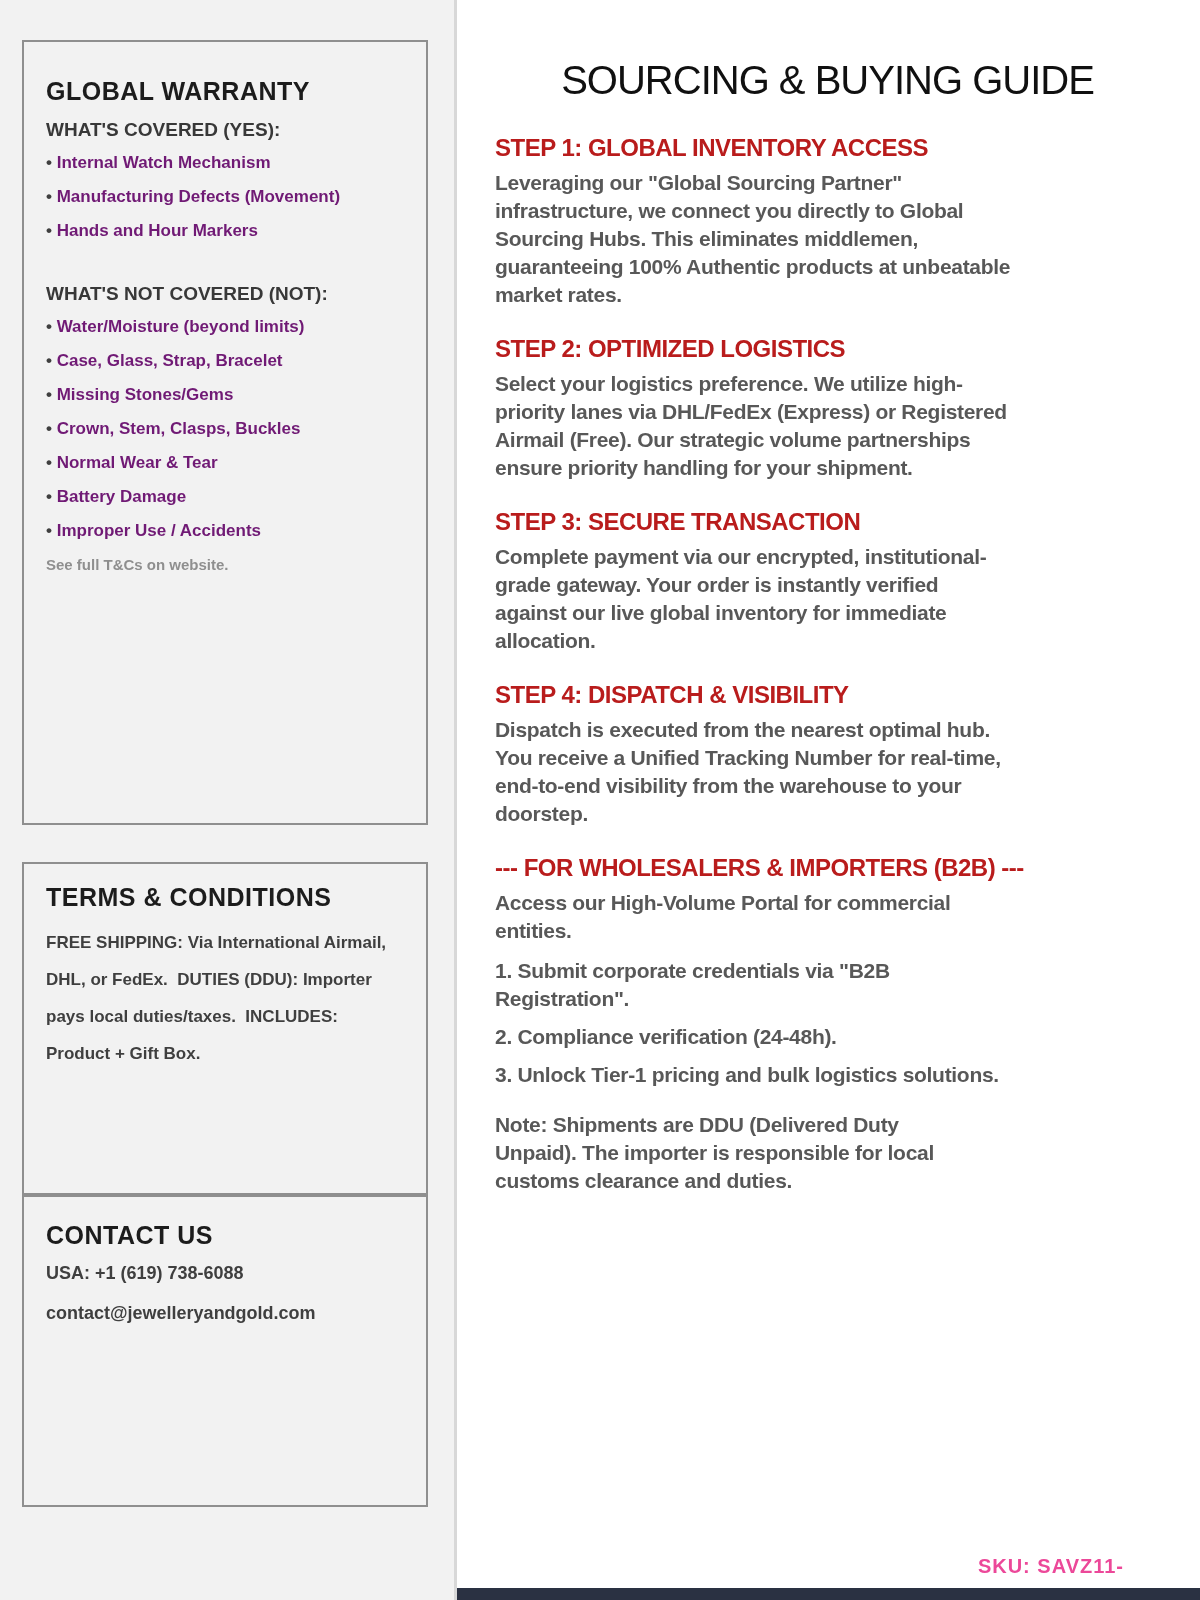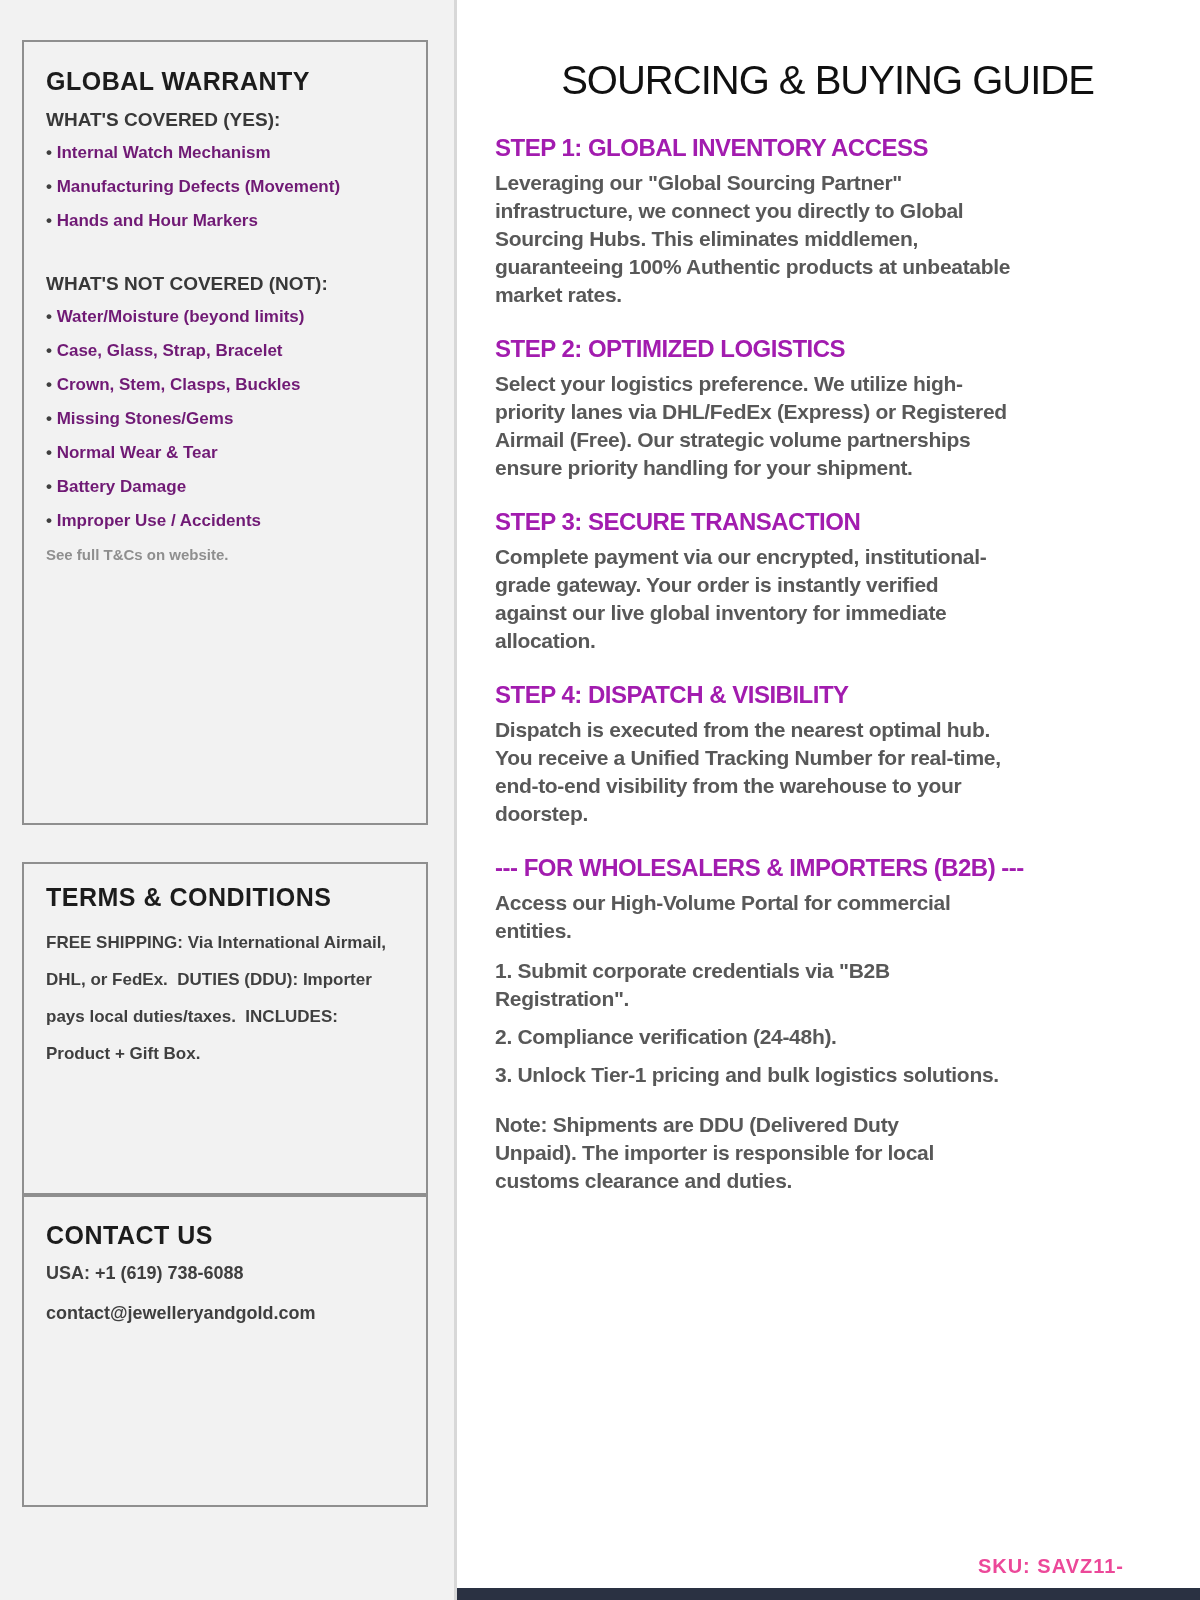--- a/index.html
+++ b/index.html
@@ -13,21 +13,21 @@
 
   
   .sidebar {
     width:457px; height:1600px; flex:0 0 457px;
     background:#f2f2f2;
     border-right:3px solid #d8d8d8;
     padding:40px 26px 0 22px;
   }
   .sbox {
     border:2px solid #8f8f8f;
-    padding:24px 22px;
+    padding:34px 22px;
   }
   .sbox-warranty { height:785px; margin-bottom:37px; }
   .sbox-terms    { height:333px; padding-top:18px; }
   .sbox-contact  { height:312px; padding-top:23px; }
   .sbox h2 {
     font-size:25px; font-weight:bold; color:#1c1c1c;
     letter-spacing:0.5px; line-height:30px; margin-bottom:12px;
   }
   .sbox h3 {
     font-size:19px; font-weight:bold; color:#383838;
@@ -59,21 +59,21 @@
     padding:58px 40px 0 38px;
     background:#ffffff;
   }
   .main-title {
     text-align:center;
     font-size:40px; font-weight:normal; color:#101010;
     letter-spacing:-1px; line-height:44px;
     margin-bottom:32px;
   }
   .step h2, .b2b h2 {
-    font-size:24px; font-weight:bold; color:#a21caf;
+    font-size:24px; font-weight:bold; color:#b91c1c;
     letter-spacing:-0.5px; line-height:28px; margin-bottom:7px;
   }
   .step p, .b2b p {
     font-size:21px; font-weight:bold; color:#585858;
     letter-spacing:-0.3px; line-height:28px;
     max-width:520px; margin-bottom:26px;
   }
   .b2b .list-item { margin-bottom:10px; }
   .b2b .intro { margin-bottom:12px; }
   .b2b .note { margin-top:22px; max-width:490px; }
@@ -100,22 +100,22 @@
       <ul>
         <li>Internal Watch Mechanism</li>
         <li>Manufacturing Defects (Movement)</li>
         <li>Hands and Hour Markers</li>
       </ul>
       <div class="gap-between-lists"></div>
       <h3>WHAT'S NOT COVERED (NOT):</h3>
       <ul>
         <li>Water/Moisture (beyond limits)</li>
         <li>Case, Glass, Strap, Bracelet</li>
+        <li>Missing Stones/Gems</li>
         <li>Crown, Stem, Clasps, Buckles</li>
-        <li>Missing Stones/Gems</li>
         <li>Normal Wear &amp; Tear</li>
         <li>Battery Damage</li>
         <li>Improper Use / Accidents</li>
       </ul>
       <div class="footnote">See full T&amp;Cs on website.</div>
     </section>
 
     <section class="sbox sbox-terms">
       <h2>TERMS &amp; CONDITIONS</h2>
       <p class="body-text">FREE SHIPPING: Via International Airmail, DHL, or FedEx.  DUTIES (DDU): Importer pays local duties/taxes.  INCLUDES: Product + Gift Box.</p>

